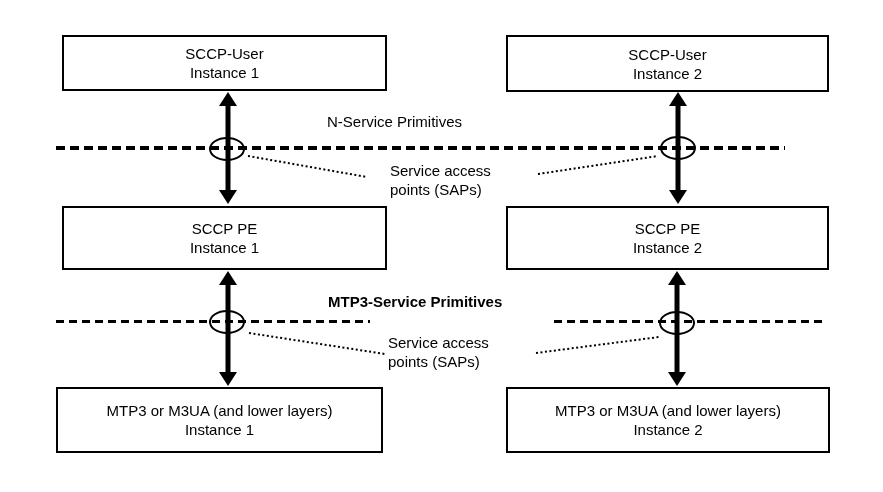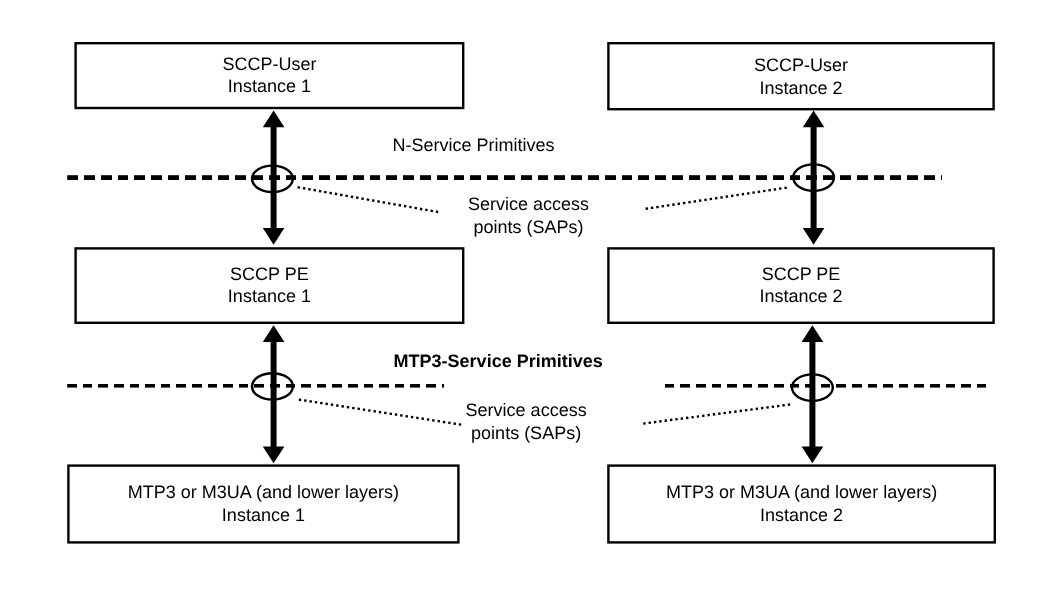--- a/index.html
+++ b/index.html
@@ -46,21 +46,20 @@
   }
   .dash-top      { left: 56px;  top: 146px; width: 729px; }
   .dash-bot-left { left: 56px;  top: 320px; width: 314px; }
   .dash-bot-right{ left: 554px; top: 320px; width: 270px; }
 
   .lbl {
     position: absolute;
     font-size: 15px;
     line-height: 19px;
     white-space: nowrap;
-    text-align: center;
   }
   .lbl-n-service    { left: 327px; top: 112px; }
   .lbl-mtp3-service { left: 328px; top: 292px; font-weight: bold; }
   .lbl-sap-top      { left: 390px; top: 161px; }
   .lbl-sap-bottom   { left: 388px; top: 333px; }
 
   svg.overlay {
     position: absolute;
     left: 0; top: 0;
     width: 883px;

